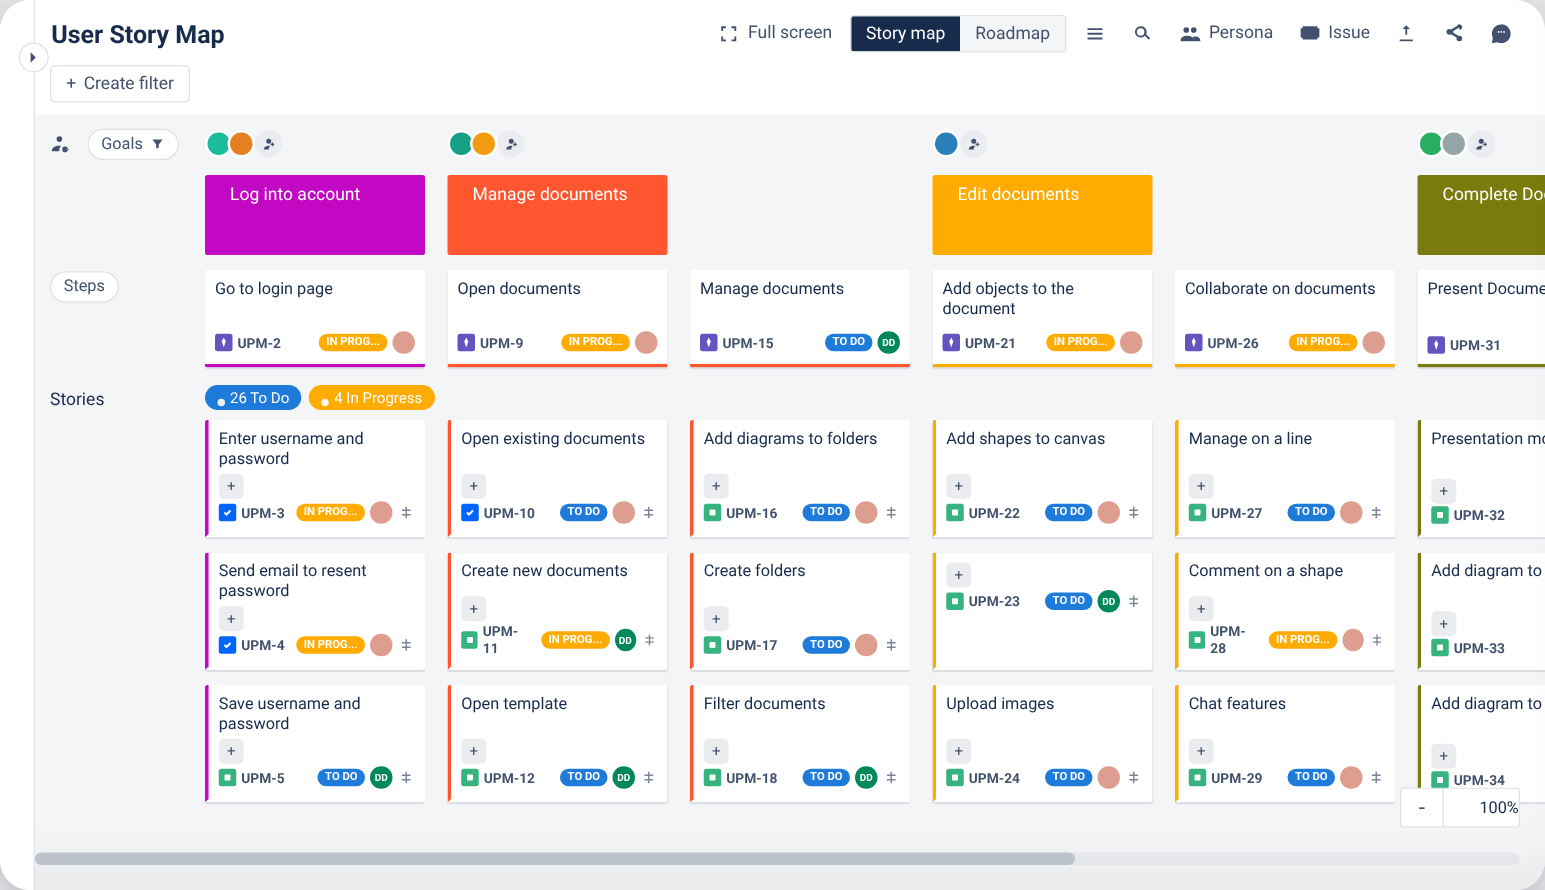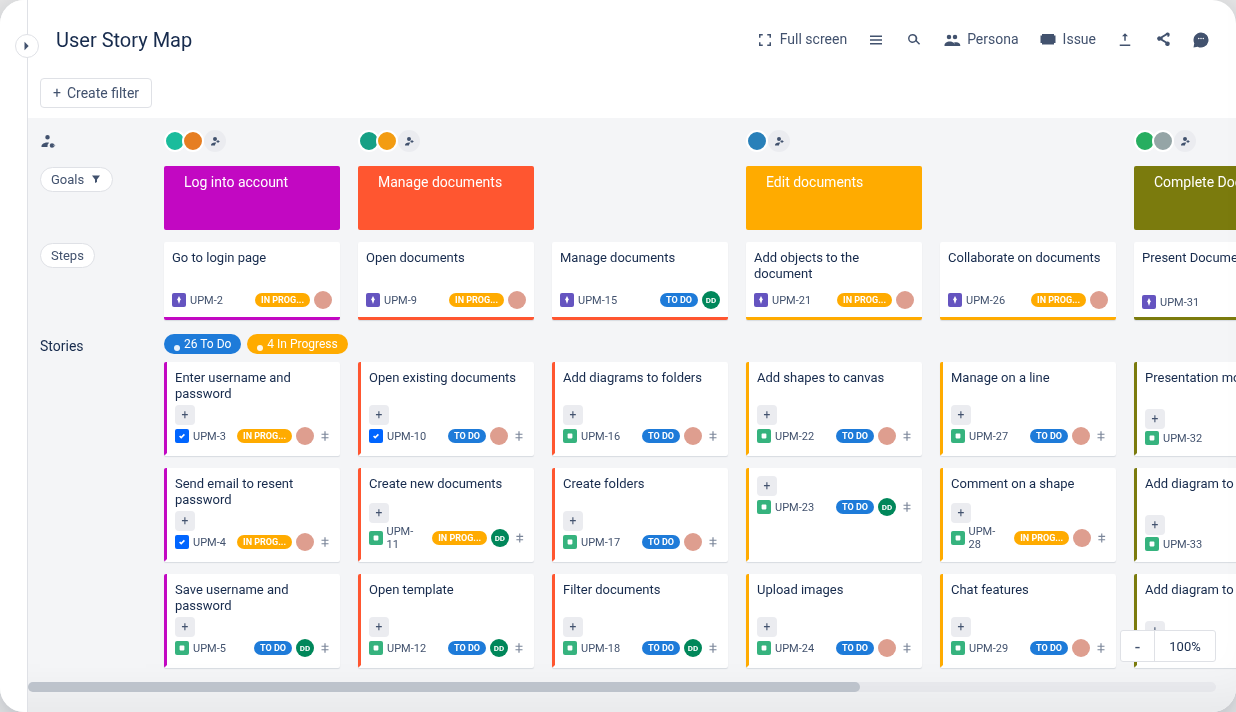--- a/index.html
+++ b/index.html
@@ -24,36 +24,36 @@
   .frame::after{content:"";position:absolute;inset:0;box-shadow:inset 0 -40px 40px -20px rgba(0,0,0,.05)}
 
   .left-strip{position:absolute;left:0;top:0;bottom:0;width:28px;border-right:1px solid var(--border);background:#fff;z-index:5}
   .left-strip .expand{position:absolute;top:34px;right:-12px;width:24px;height:24px;border-radius:50%;background:#fff;border:1px solid var(--border);display:flex;align-items:center;justify-content:center;cursor:pointer}
   .left-strip .expand svg{width:10px;height:10px;fill:#42526e}
 
   .content{margin-left:28px;height:100%;display:flex;flex-direction:column}
 
   
   .topbar{display:flex;align-items:center;padding:12px 20px 0 12px;gap:8px}
-  .topbar h1{margin:16px;font-size:20px;font-weight:400;color:var(--text);flex:1}
+  .topbar h1{margin:1px;font-size:20px;font-weight:700;color:var(--text);flex:1}
   .tb-item{display:inline-flex;align-items:flex-start;gap:6px;color:#42526e;font-size:14px;padding:4px 6px;border-radius:3px;cursor:pointer}
   .tb-icon{width:18px;height:18px;fill:#42526e}
   .seg{display:flex;border-radius:3px;overflow:hidden;border:1px solid var(--border)}
   .seg button{border:none;padding:6px 12px;font-size:14px;cursor:pointer;background:#f4f5f7;color:#42526e}
   .seg button.active{background:var(--blue-dark);color:#fff}
 
   .filter-row{padding:10px 20px 10px 12px}
   .filter-btn{display:inline-flex;align-items:center;gap:6px;border:1px solid var(--border);border-radius:4px;background:#fff;padding:6px 12px;font-size:14px;color:#42526e;cursor:pointer}
   .filter-btn .plus{font-size:14px;line-height:1}
 
   
   .board{flex:1;background:var(--body);overflow:auto;padding-bottom:10px}
   .cols{display:flex;gap:18px;min-width:max-content;padding-left:12px;padding-right:20px}
   .col{width:176px;min-width:176px;display:flex;flex-direction:column;gap:12px}
-  .label-col{width:106px;min-width:106px;display:flex;flex-direction:column;gap:12px;position:sticky;left:0;z-index:3;background:var(--body);padding-right:8px}
+  .label-col{width:106px;min-width:106px;display:flex;flex-direction:row;gap:12px;position:sticky;left:0;z-index:3;background:var(--body);padding-right:8px}
 
   .row-spacer{height:26px}
   .label-chip{height:26px;display:flex;align-items:center;gap:6px}
   .label-pill{background:#fff;border:1px solid var(--border);border-radius:13px;padding:4px 10px;font-size:13px;color:#42526e;display:flex;align-items:center;gap:6px}
 
   .avatars{height:26px;display:flex;align-items:center;gap:2px}
   .avatar{width:22px;height:22px;border-radius:50%;border:2px solid #fff;background:#ccc;display:inline-block;position:relative}
   .avatar+.avatar{margin-left:-6px}
   .addperson{width:22px;height:22px;border-radius:50%;background:#ebecf0;display:flex;align-items:center;justify-content:center;margin-left:-2px}
   .addperson svg{width:12px;height:12px;fill:#42526e}
@@ -62,21 +62,21 @@
   .goal-card.magenta{background:var(--magenta)}
   .goal-card.orange{background:var(--orange)}
   .goal-card.amber{background:var(--amber)}
   .goal-card.olive{background:var(--olive)}
 
   .step-card,.story-card{background:#fff;border-radius:2px;border-bottom:3px solid transparent;position:relative;padding:8px;display:flex;flex-direction:column;justify-content:space-between;box-shadow:0 1px 1px rgba(9,30,66,.12);cursor:pointer}
   .step-card{height:78px;border-bottom-color:#ccc}
   .story-card{height:94px;border-left:3px solid transparent}
   .step-card .title,.story-card .title{font-size:13px;color:var(--text);line-height:1.25}
   .card-bottom{display:flex;align-items:center;gap:4px}
-  .card-bottom .key{font-size:11px;font-weight:400;color:#42526e}
+  .card-bottom .key{font-size:11px;font-weight:700;color:#42526e}
   .card-bottom .epic{width:14px;height:14px;border-radius:2px;background:#6554c0;display:flex;align-items:center;justify-content:center}
   .card-bottom .epic svg{width:8px;height:8px;fill:#fff}
   .card-bottom .story{width:14px;height:14px;border-radius:2px;background:#36b37e;display:flex;align-items:center;justify-content:center}
   .card-bottom .story svg{width:8px;height:8px;fill:#fff}
   .card-bottom .subtask{width:14px;height:14px;border-radius:2px;background:#0065ff;display:flex;align-items:center;justify-content:center}
   .card-bottom .subtask svg{width:8px;height:8px;fill:#fff}
   .card-bottom .spacer{flex:1}
   .status{font-size:9px;font-weight:700;padding:2px 6px;border-radius:8px;color:#fff;white-space:nowrap}
   .status.todo{background:var(--badge-blue)}
   .status.inprog{background:var(--badge-orange);color:#fff}
@@ -104,21 +104,21 @@
   .step-card.amber{border-bottom-color:var(--amber)}
   .step-card.olive{border-bottom-color:var(--olive)}
 
   .story-card.magenta{border-left-color:var(--magenta)}
   .story-card.orange{border-left-color:var(--orange)}
   .story-card.amber{border-left-color:var(--amber)}
   .story-card.olive{border-left-color:var(--olive)}
 
   .zoom-bar{position:absolute;right:20px;bottom:50px;background:#fff;border:1px solid var(--border);border-radius:3px;display:flex;align-items:center}
   .zoom-bar .zbtn{width:34px;height:30px;display:flex;align-items:center;justify-content:center;font-size:18px;color:#42526e;cursor:pointer;border-right:1px solid var(--border)}
-  .zoom-bar .zval{width:60px;text-align:center;font-size:13px;color:var(--text)}
+  .zoom-bar .zval{width:60px;text-align:right;font-size:13px;color:var(--text)}
 
   .hscroll{position:absolute;left:28px;right:20px;bottom:20px;height:10px;background:#ebecf0;border-radius:5px}
   .hscroll .thumb{position:absolute;left:0;width:70%;height:100%;background:#c1c7d0;border-radius:5px}
 
   .user-gear{width:18px;height:18px;fill:#42526e}
 </style>
 </head>
 <body>
 
 <div class="frame">
@@ -136,20 +136,24 @@
     <div class="topbar">
       <h1>User Story Map</h1>
 
       <span class="tb-item">
         <svg class="tb-icon" viewBox="0 0 24 24">
             <path d="M4 4h5v2H6v3H4V4zm11 0h5v5h-2V6h-3V4zM4 15h2v3h3v2H4v-5zm14 0h2v5h-5v-2h3v-3z"></path>
           </svg>
         <span>Full screen</span>
       </span>
 
+      <div class="seg">
+        <button class="active">Story map</button>
+        <button>Roadmap</button>
+      </div>
 
       <span class="tb-item">
         <svg class="tb-icon" viewBox="0 0 24 24">
             <path d="M4 6h16v2H4zm0 5h16v2H4zm0 5h16v2H4z"></path>
           </svg>
       </span>
       <span class="tb-item">
         <svg class="tb-icon" viewBox="0 0 24 24">
             <path d="M10 4a6 6 0 104.47 10.03l4.25 4.25 1.42-1.42-4.25-4.25A6 6 0 0010 4zm0 2a4 4 0 110 8 4 4 0 010-8z"></path>
           </svg>

